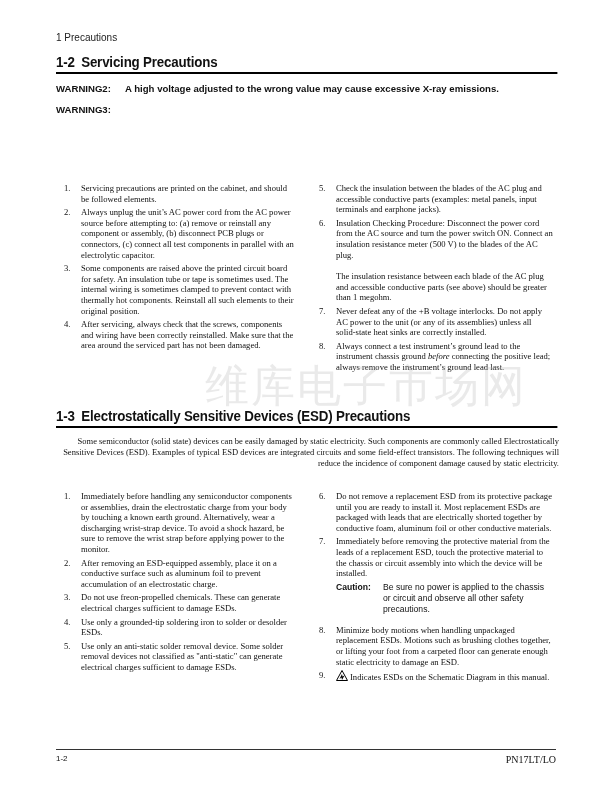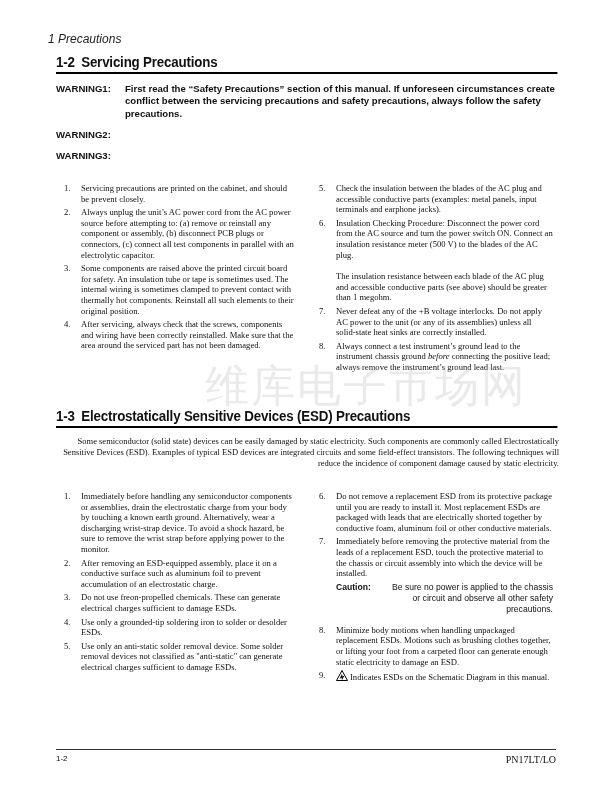--- a/index.html
+++ b/index.html
@@ -1,38 +1,38 @@
 <!DOCTYPE html>
 <html><head>
 <meta charset="utf-8">
 <style>
   html, body { margin: 0; padding: 0; background: #fff; }
   body { width: 612px; height: 792px; position: relative; overflow: hidden; color: #111; }
   .sans { font-family: "Liberation Sans", "DejaVu Sans", sans-serif; }
   .serif { font-family: "Liberation Serif", "DejaVu Serif", serif; }
 
-  .running-header { position: absolute; left: 48px; top: 32px; font-size: 12px; color: #222; font-style: italic; }
+  .running-header { position: absolute; left: 56px; top: 32px; font-size: 10px; color: #222; }
 
   .section-title { position: absolute; left: 56px; right: 56px; font-size: 14.5px; font-weight: bold;
     border-bottom: 2px solid #000; padding-bottom: 2px; letter-spacing: -0.2px; transform: scaleX(0.92); transform-origin: left; width: 545px; }
   .section-title .num { margin-right: 7px; }
 
   .warnings { position: absolute; left: 56px; top: 83px; width: 500px; font-size: 9.6px; font-weight: bold; }
   .warning { display: flex; margin-bottom: 9px; line-height: 12.3px; }
   .warning .label { flex: 0 0 auto; width: 69px; }
   .warning .text { flex: 1; }
 
   .col { position: absolute; font-size: 8.6px; line-height: 10.6px; }
   .item { display: flex; margin-bottom: 3px; }
   .item .n { flex: 0 0 17px; }
   .item .t { flex: 1; }
   .subpara { margin-top: 11px; }
   .caution { display: flex; font-size: 8.6px; line-height: 11px; margin: 2px 0 10px 17px; }
   .caution .clabel { font-weight: bold; width: 47px; flex: 0 0 47px; }
-  .caution .ctext { flex: 1; text-align: right; }
+  .caution .ctext { flex: 1; }
 
   .intro { position: absolute; left: 56px; top: 436px; width: 503px; font-size: 8.5px; line-height: 11px; text-align: right; }
 
   .warn-icon { display: inline-block; width: 12px; height: 11px; vertical-align: -1px; margin-right: 2px; }
 
   .footer-line { position: absolute; left: 56px; right: 56px; top: 749px; border-top: 1px solid #333; }
   .footer-left { position: absolute; left: 56px; top: 754px; font-size: 8px; }
   .footer-right { position: absolute; right: 56px; top: 754px; font-size: 10px; font-family: Liberation Serif, serif; }
 
   .watermark { position: absolute; left: 205px; top: 357px; font-size: 44px; color: rgba(180,180,180,0.28);
@@ -42,35 +42,32 @@
 <body>
 
 <div class="running-header sans">1 Precautions</div>
 
 <div class="section-title sans" style="top:54px;">
   <span class="num">1-2</span><span>Servicing Precautions</span>
 </div>
 
 <div class="warnings sans">
   <div class="warning">
-    <span class="label">WARNING1:</span>
-    <span class="text">First read the “Safety Precautions” section of this manual. If unforeseen circumstances create conflict between the servicing precautions and safety precautions, always follow the safety precautions.</span>
-  </div>
-  <div class="warning">
     <span class="label">WARNING2:</span>
+    <span class="text">A high voltage adjusted to the wrong value may cause excessive X-ray emissions.</span>
   </div>
   <div class="warning">
     <span class="label">WARNING3:</span>
   </div>
 </div>
 
 <div class="col serif" style="left:64px; top:183px; width:232px;">
   <div class="item">
       <span class="n">1.</span>
-      <span class="t">Servicing precautions are printed on the cabinet, and should be prevent closely.</span>
+      <span class="t">Servicing precautions are printed on the cabinet, and should be followed elements.</span>
     </div>
   <div class="item">
       <span class="n">2.</span>
       <span class="t">Always unplug the unit’s AC power cord from the AC power source before attempting to: (a) remove or reinstall any component or assembly, (b) disconnect PCB plugs or connectors, (c) connect all test components in parallel with an electrolytic capacitor.</span>
     </div>
   <div class="item">
       <span class="n">3.</span>
       <span class="t">Some components are raised above the printed circuit board for safety. An insulation tube or tape is sometimes used. The internal wiring is sometimes clamped to prevent contact with thermally hot components. Reinstall all such elements to their original position.</span>
     </div>
   <div class="item">

